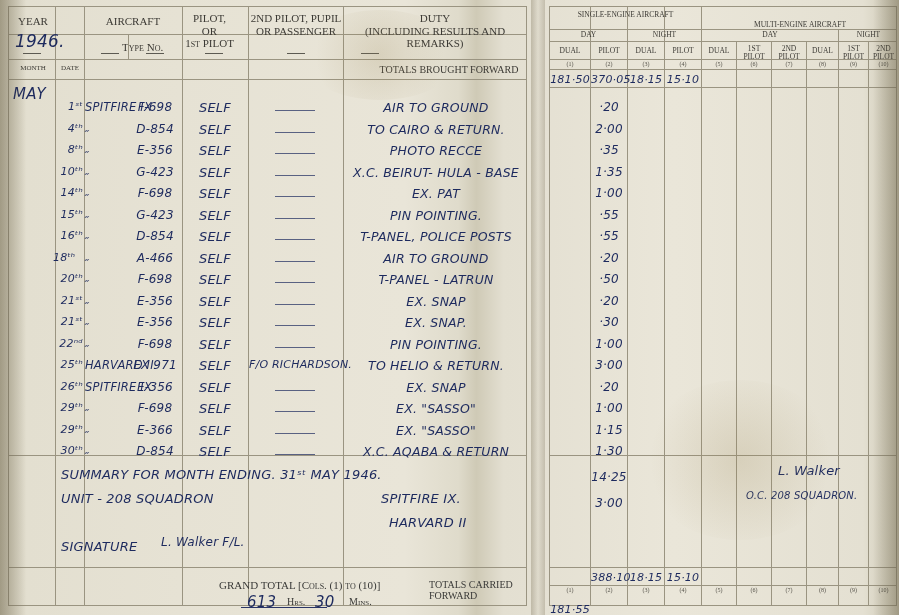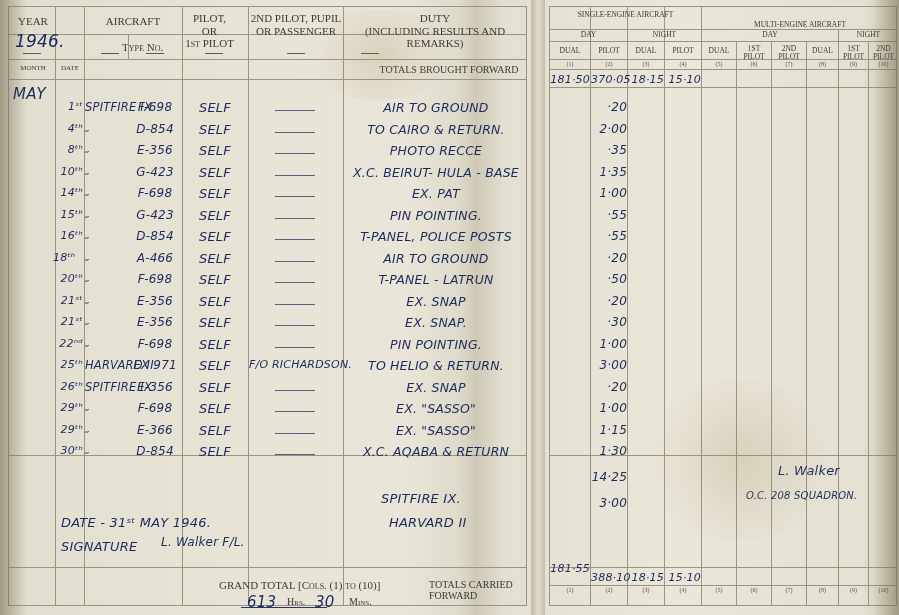--- a/index.html
+++ b/index.html
@@ -62,21 +62,21 @@
   .rp{
     position:absolute;left:4px;top:6px;width:348px;height:600px;
     border:1px solid #9a9481;
     box-sizing:border-box;
   }
   .rhdr{
     position:absolute;text-align:center;font-variant:small-caps;
     font-size:7.5px;color:#3c3a35;line-height:1.1;
   }
   .rnum{
-    position:absolute;text-align:right;font-size:11px;
+    position:absolute;text-align:center;font-size:11px;
   }
   .colnum{
     position:absolute;text-align:center;font-size:6px;color:#55524a;
   }
 
   .dash{
     position:absolute;height:1px;background:#2a3566;opacity:.75;
   }
   .stain{
     position:absolute;border-radius:50%;
@@ -232,21 +232,22 @@
           <div class="dash" style="left: 266px; top: 425.5px; width: 40px;"></div>
           <div class="row-txt hand" style="left: 336px; top: 415.5px; width: 182px; text-align: center; font-size: 12.5px;">EX. "SASSO"</div>
           <div class="row-txt hand" style="left: 44px; top: 437px; width: 30px; text-align: right; font-size: 11px;">30ᵗʰ</div>
           <div class="row-txt hand" style="left: 76px; top: 437px; width: 44px; text-align: left; font-size: 11.5px;">˶</div>
           <div class="row-txt hand" style="left: 120px; top: 437px; width: 52px; text-align: center; font-size: 12px;">D-854</div>
           <div class="row-txt hand" style="left: 174px; top: 437px; width: 64px; text-align: center; font-size: 13px;">SELF</div>
           <div class="dash" style="left: 266px; top: 447px; width: 40px;"></div>
           <div class="row-txt hand" style="left: 336px; top: 437px; width: 182px; text-align: center; font-size: 12.5px;">X.C. AQABA &amp; RETURN</div>
         </div>
 
-      <div class="row-txt hand" style="left:52px;top:508px;font-size:13px">DATE -   31ˢᵗ MAY 1946.</div>
+      <div class="row-txt hand" style="left:52px;top:460px;font-size:13px">SUMMARY  FOR  MONTH ENDING. 31ˢᵗ MAY 1946.</div>
+      <div class="row-txt hand" style="left:52px;top:484px;font-size:13px">UNIT -   208  SQUADRON</div>
       <div class="row-txt hand" style="left:52px;top:532px;font-size:13px">SIGNATURE</div>
       <div class="row-txt hand" style="left:152px;top:528px;font-size:12px">L. Walker F/L.</div>
       <div class="row-txt hand" style="left:372px;top:484px;font-size:13px">SPITFIRE IX.</div>
       <div class="row-txt hand" style="left:380px;top:508px;font-size:13px">HARVARD II</div>
 
       <div class="print" style="position:absolute;left:210px;top:572px;font-size:11px;font-variant:small-caps">GRAND TOTAL [Cols. (1) to (10)]</div>
       <div class="hand" style="position:absolute;left:238px;top:586px;font-size:15px">613</div>
       <div class="print" style="position:absolute;left:278px;top:589px;font-size:10px;font-variant:small-caps">Hrs.</div>
       <div class="hand" style="position:absolute;left:306px;top:586px;font-size:15px">30</div>
       <div class="print" style="position:absolute;left:340px;top:589px;font-size:10px;font-variant:small-caps">Mins.</div>
@@ -347,21 +348,21 @@
           <div class="rnum hand" style="left: 41px; top: 415.5px; width: 36px; font-size: 12px;">1·15</div>
           <div class="rnum hand" style="left: 41px; top: 437px; width: 36px; font-size: 12px;">1·30</div>
         </div>
 
       <div class="rnum hand" style="left:41px;top:463px;width:36px;font-size:12px">14·25</div>
       <div class="rnum hand" style="left:41px;top:489px;width:36px;font-size:12px">3·00</div>
 
       <div class="hand" style="position:absolute;left:228px;top:456px;font-size:13px">L. Walker</div>
       <div class="hand" style="position:absolute;left:196px;top:483px;font-size:10px">O.C.  208  SQUADRON.</div>
 
-      <div class="rnum hand" style="left:0;top:555px;width:40px">181·55</div>
+      <div class="rnum hand" style="left:0;top:596px;width:40px">181·55</div>
       <div class="rnum hand" style="left:41px;top:564px;width:36px">388·10</div>
       <div class="rnum hand" style="left:78px;top:564px;width:36px">18·15</div>
       <div class="rnum hand" style="left:115px;top:564px;width:36px">15·10</div>
     </div>
   </div>
 
   <div class="edge-shadow" style="left:0;background:linear-gradient(90deg,rgba(80,70,45,.35),rgba(80,70,45,0))"></div>
   <div class="edge-shadow" style="right:0;background:linear-gradient(270deg,rgba(80,70,45,.35),rgba(80,70,45,0))"></div>
   <div class="stain" style="left:300px;top:10px;width:160px;height:90px"></div>
   <div class="stain" style="left:640px;top:380px;width:200px;height:160px"></div>

